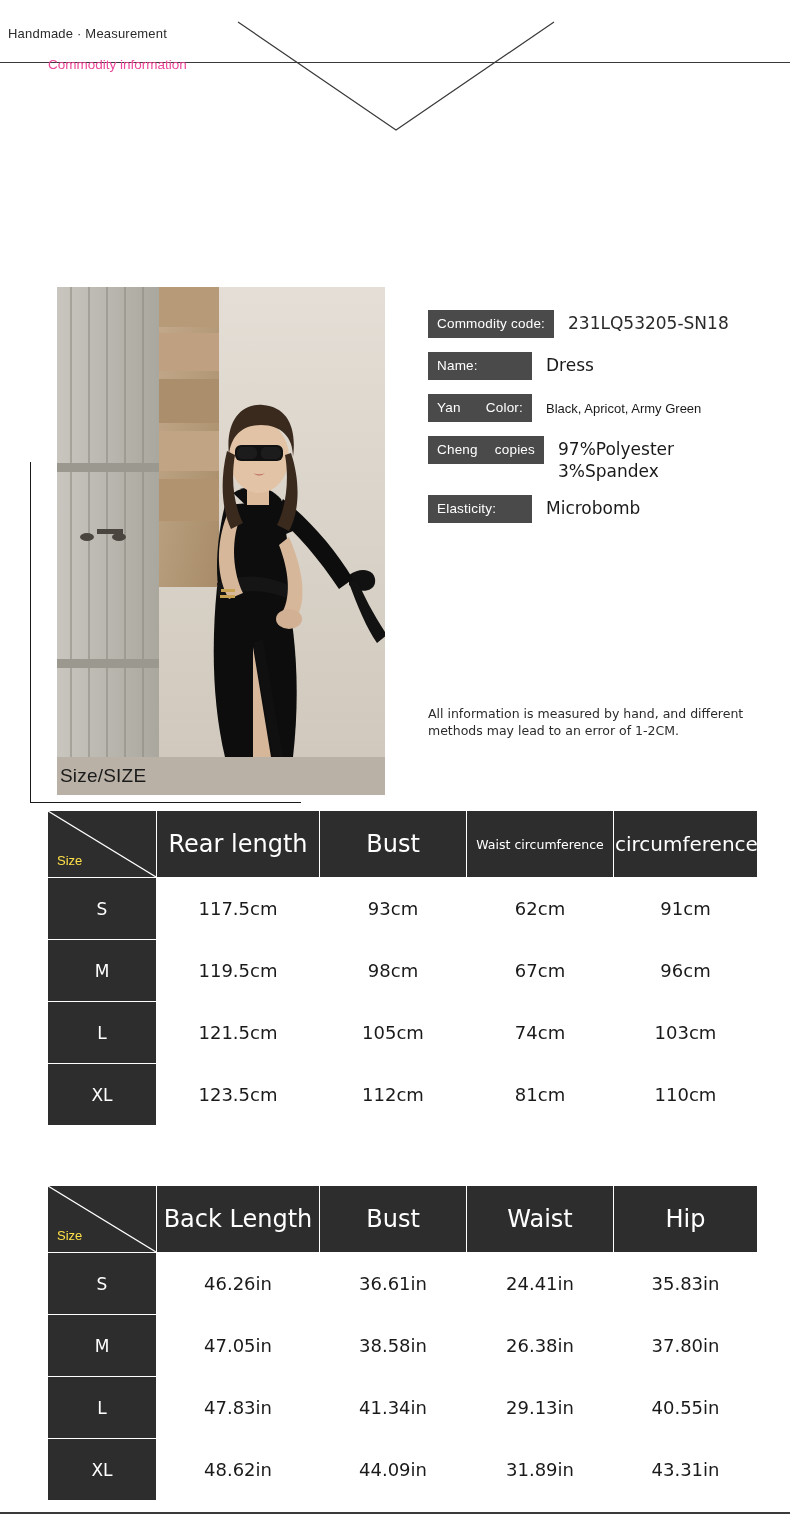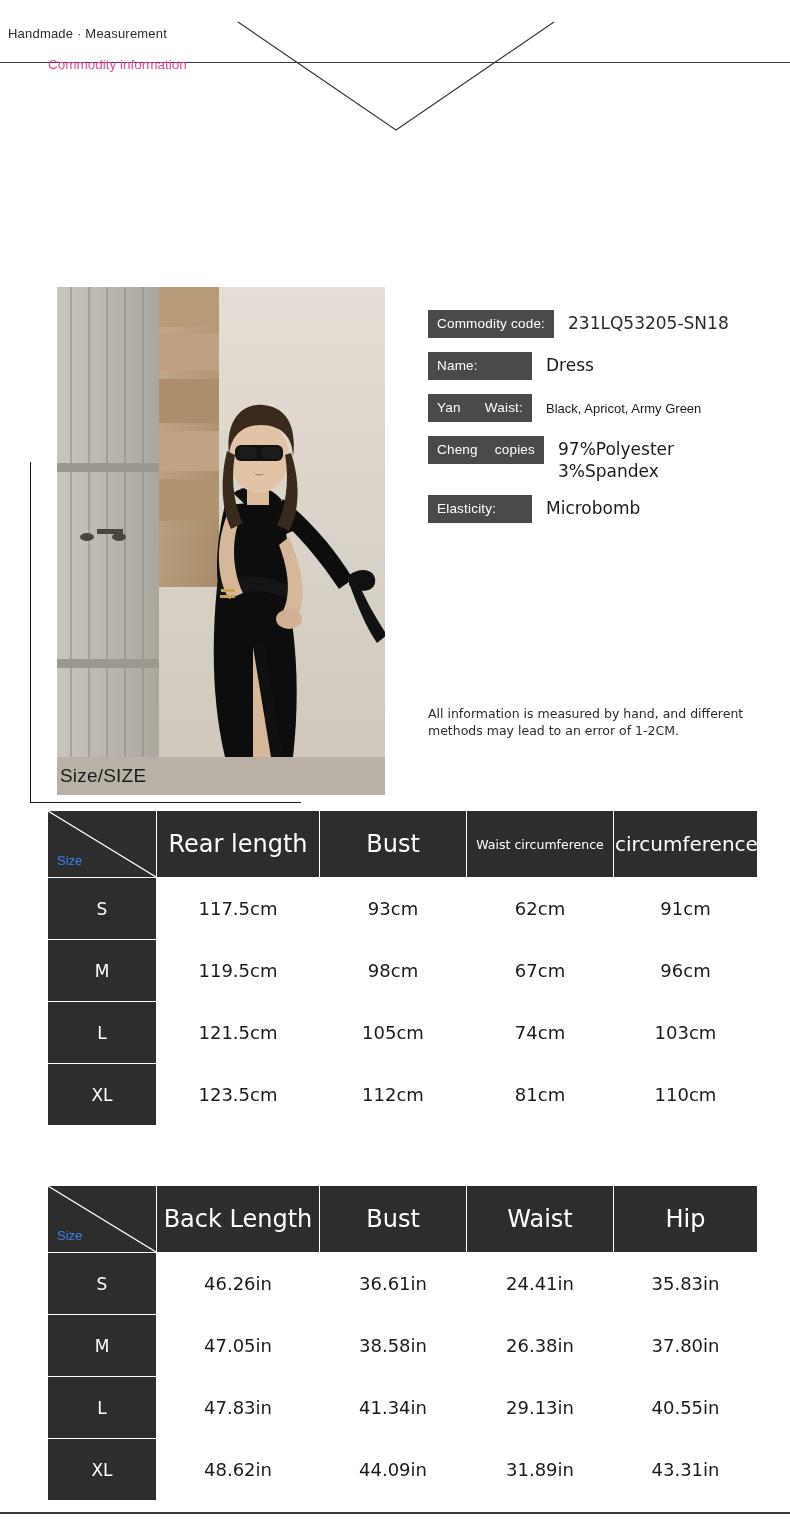--- a/index.html
+++ b/index.html
@@ -173,21 +173,21 @@
     color: #ffffff;
     height: 64px;
     font-size: 24px;
     font-family: "DejaVu Sans", sans-serif;
   }
   .hdr.small { font-size: 12.5px; line-height:1.2; }
   .hdr.big { font-size: 20px; line-height: 1.1; }
   .corner {
     background: #2d2d2d;
     position: relative;
-    color: #3b82f6;
+    color: #fde047;
     height: 64px;
   }
   .corner .slash {
     position: absolute;
     left: 0; top: 0;
     width: 100%; height: 100%;
   }
   .corner .slash svg { display:block; width:100%; height:100%; }
   .corner .sz {
     position: absolute;
@@ -331,21 +331,21 @@
     </div>
 
     <div class="spec-row">
       <div class="spec-label">Name:</div>
       <div class="spec-value">Dress</div>
     </div>
 
     <div class="spec-row">
       <div class="spec-label two-col">
         <span>Yan</span>
-        <span>Waist:</span>
+        <span>Color:</span>
       </div>
       <div class="spec-value small">Black, Apricot, Army Green</div>
     </div>
 
     <div class="spec-row">
       <div class="spec-label wide two-col">
         <span>Cheng</span>
         <span>copies</span>
       </div>
       <div class="spec-value" style="white-space:pre-line">97%Polyester

